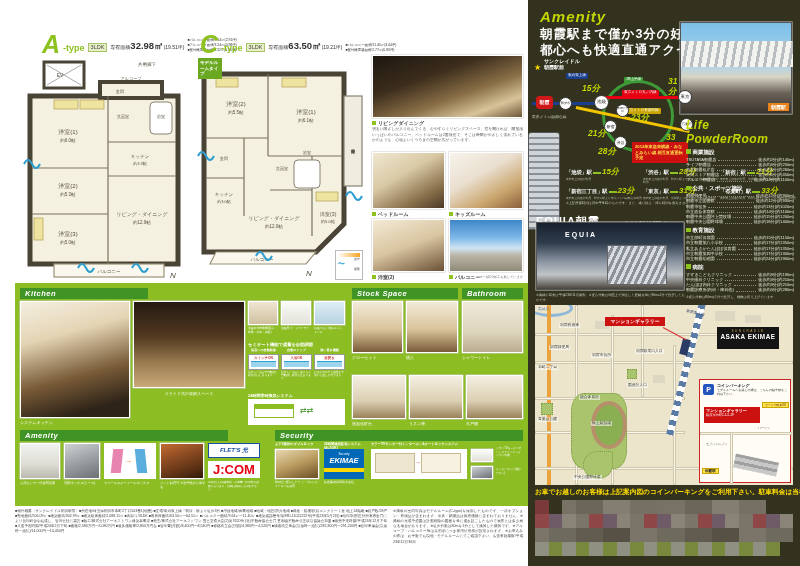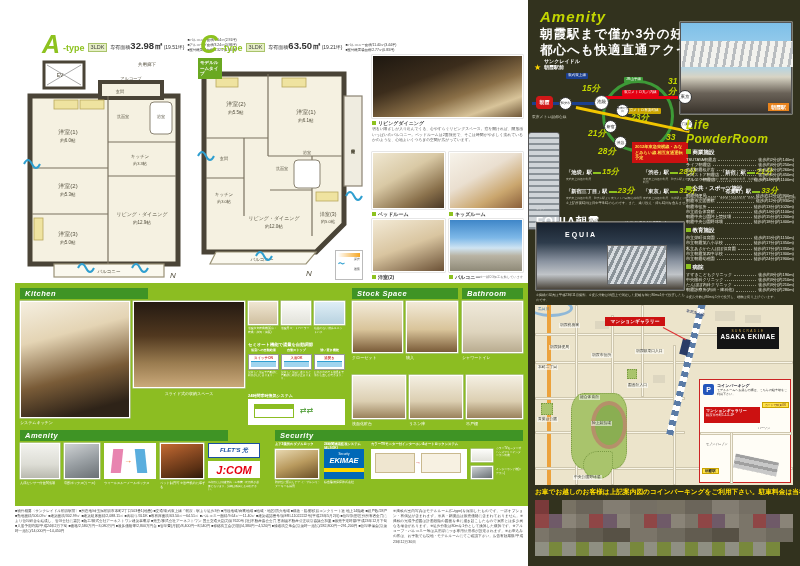--- a/index.html
+++ b/index.html
@@ -274,21 +274,21 @@
       <div class="featbox" style="left:89px;top:160px;width:52px;height:36px;">
         <div class="abs" style="left:8px;top:6px;width:10px;height:24px;background:#e884b0;transform:skewX(-6deg);"></div>
         <div class="abs" style="left:32px;top:6px;width:10px;height:24px;background:#5aaede;transform:skewX(6deg);"></div>
         <div class="abs" style="left:20px;top:14px;color:#e8731a;font-size:8px;line-height:8px;">→</div>
       </div>
       <div class="ph g-dogs" style="left:145px;top:160px;width:44px;height:36px;"></div>
       <div class="featbox" style="left:193px;top:160px;width:52px;height:15px;border:1px solid #1a4fa0;display:flex;align-items:center;justify-content:center;">
         <span style="color:#1a4fa0;font-size:6px;font-weight:bold;font-style:italic;">FLET'S 光</span>
       </div>
       <div class="featbox" style="left:193px;top:178px;width:52px;height:17px;display:flex;align-items:center;justify-content:center;">
-        <span style="color:#e60012;font-size:11px;font-weight:bold;font-style:italic;">J:COM</span>
+        <span style="color:#e60012;font-size:13px;font-weight:bold;">J:COM</span>
       </div>
       <div class="cap" style="left:5px;top:198px;width:42px;font-size:3.2px;">人感センサー付玄関照明</div>
       <div class="cap" style="left:49px;top:198px;width:38px;font-size:3.2px;">宅配ボックス(リース)</div>
       <div class="cap" style="left:89px;top:198px;width:52px;font-size:3.2px;">ウォールスルーメールボックス</div>
       <div class="cap" style="left:145px;top:198px;width:46px;font-size:3.2px;">ペット飼育可 ※管理規約に準ずる</div>
       <div class="cap" style="left:193px;top:198px;width:52px;font-size:2.7px;">※利用には別途契約・工事費・使用料が必要となります。詳細は係員にお尋ね下さい。</div>
 
       <div class="cap" style="left:260px;top:159px;width:46px;font-size:3.3px;font-weight:bold;">上下2箇所のダブルロック</div>
       <div class="ph g-lock" style="left:260px;top:166px;width:44px;height:30px;"></div>
       <div class="cap" style="left:260px;top:198px;width:46px;font-size:2.8px;">防犯性に配慮したディンプルシリンダーキーを採用</div>

